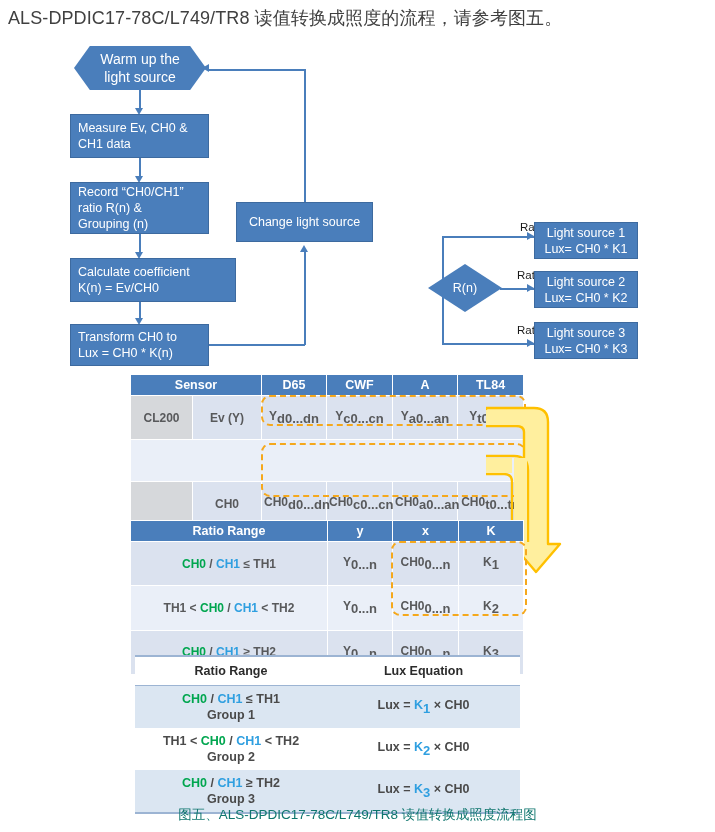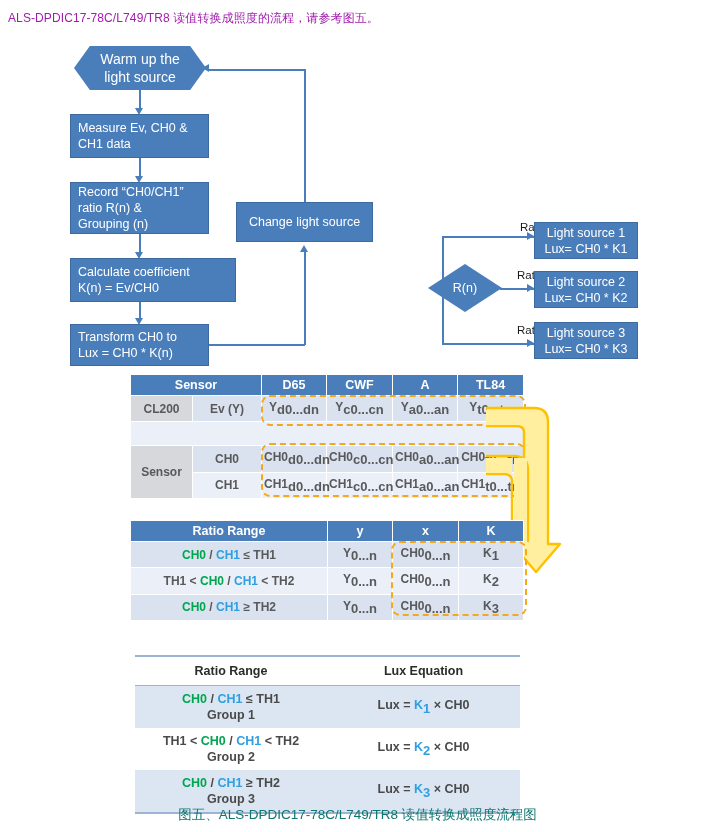--- a/index.html
+++ b/index.html
@@ -6,21 +6,21 @@
   body{
     width:715px;height:832px;background:#ffffff;
     font-family:"Liberation Sans","DejaVu Sans",sans-serif;
     color:#1a1a1a;position:relative;overflow:hidden;
   }
   .abs{position:absolute;}
 
   
   #intro{
     left:8px;top:8px;width:700px;
-    font-size:12px;line-height:20px;color:#a21caf;
+    font-size:18px;line-height:20px;color:#404040;
     letter-spacing:.1px;
   }
   #caption{
     left:0;top:806px;width:715px;text-align:center;
     font-size:13.5px;color:#0f766e;
   }
 
   
   .node{
     background:#4a7ebb;color:#ffffff;
@@ -68,21 +68,21 @@
 
   
   table{border-collapse:collapse;table-layout:fixed;}
   .tbl1,.tbl2{font-size:12px;}
   .tbl1 th,.tbl2 th{
     background:#4a7ebb;color:#fff;font-weight:bold;
     font-size:12.5px;text-align:center;padding:3px 2px;
     border:1px solid #ffffff;
   }
   .tbl1 td,.tbl2 td{
-    text-align:center;padding:4px 2px;border:1px solid #ffffff;
+    text-align:center;padding:13px 2px;border:1px solid #ffffff;
     color:#58595b;font-weight:bold;
   }
   .rA{background:#dbe2ef;}
   .rB{background:#eaeff8;}
   .rGray{background:#d6d8db;color:#58595b;}
   .blank td{background:#eaeff8;height:15px;}
   .g{color:#00a64f;}
   .b{color:#2f9fe0;}
   sub{font-size:13px;font-weight:bold;}
 

